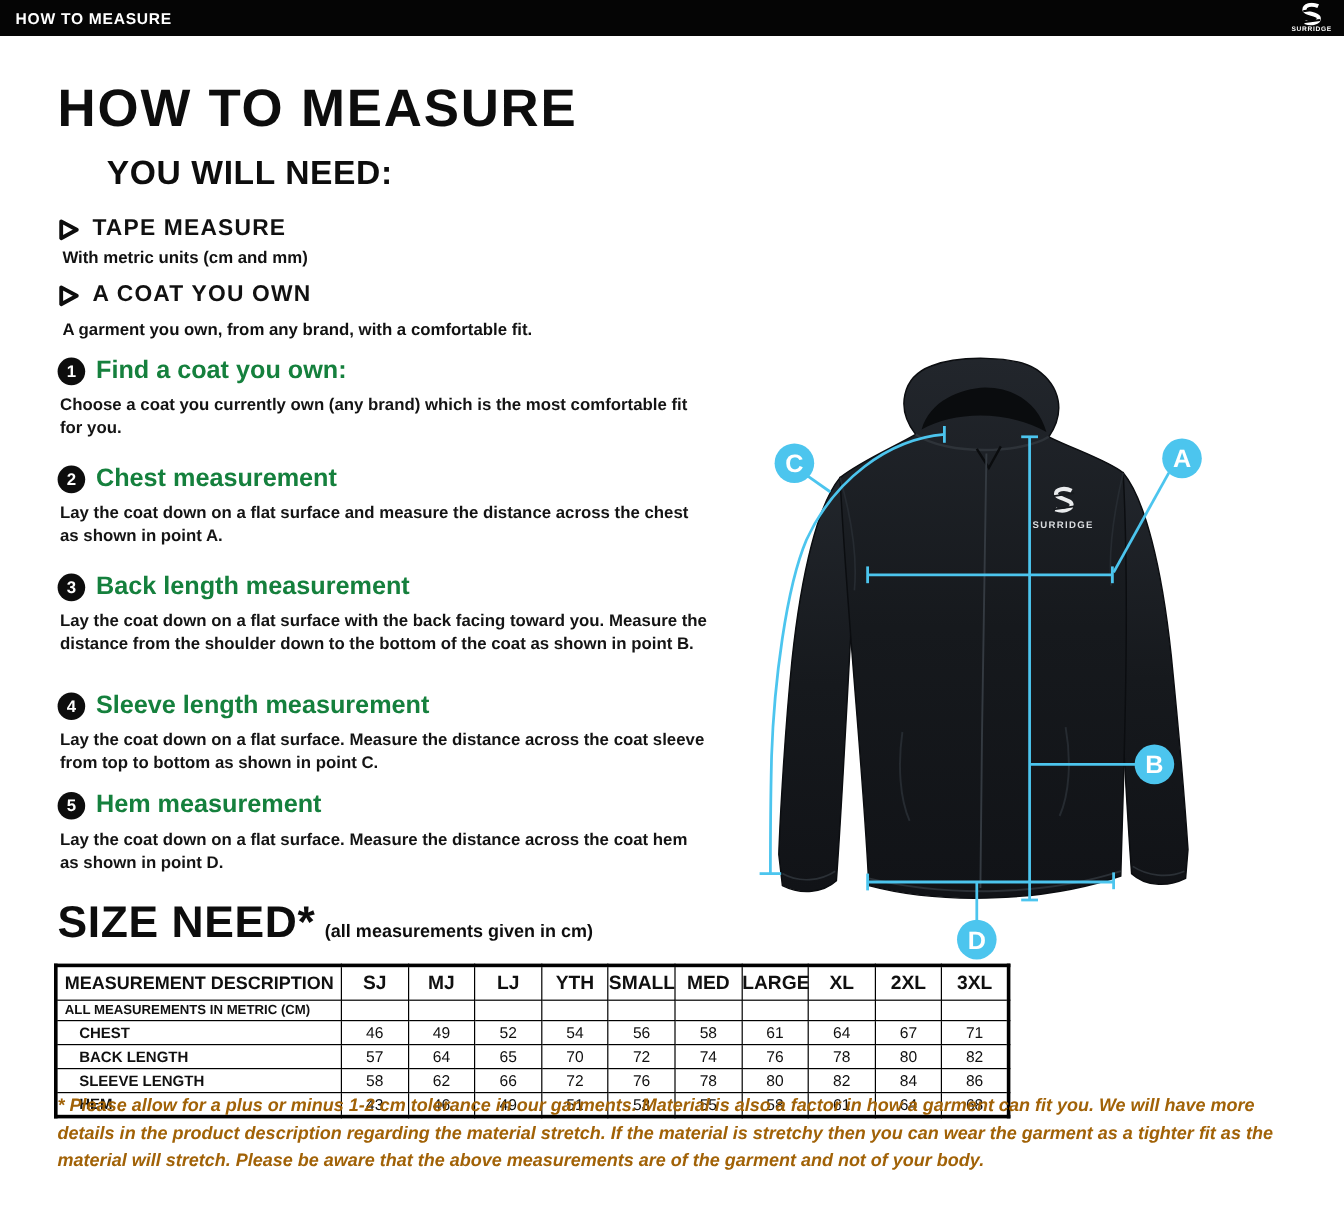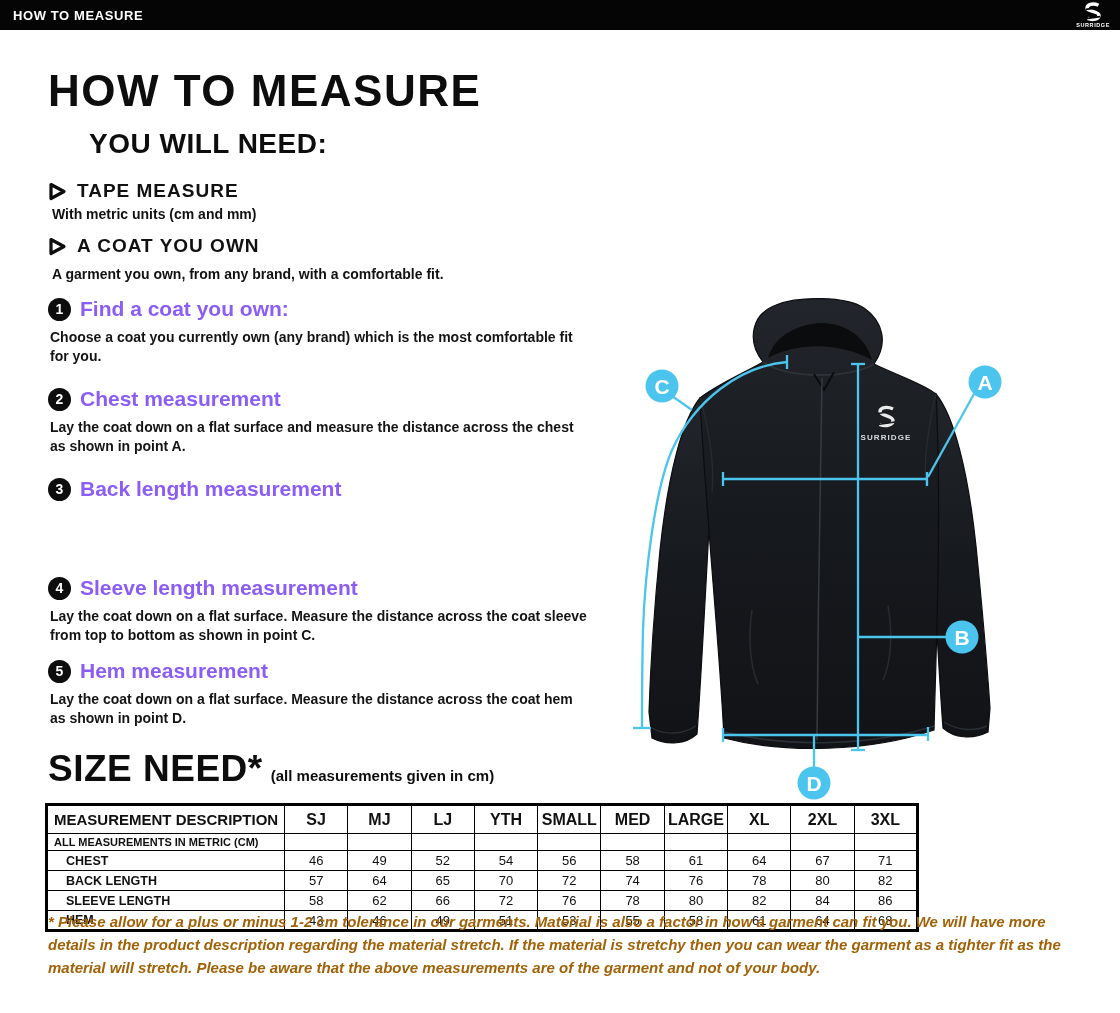--- a/index.html
+++ b/index.html
@@ -27,36 +27,36 @@
   #need1 { top:180px; }
   #need2 { top:235px; }
   #need2 .need-desc { margin-top:9px; }
   
   .step { position:absolute; left:48px; width:552px; }
   .step-head { display:flex; align-items:center; gap:9px; }
   .badge {
     width:23px; height:23px; border-radius:50%; background:#0d0d0d; color:#fff;
     font-size:14px; font-weight:700; display:flex; align-items:center; justify-content:center; flex:0 0 23px;
   }
-  .step-head h3 { font-size:21px; font-weight:800; color:#8b5cf6; }
+  .step-head h3 { font-size:21px; font-weight:800; color:#15803d; }
   .step-body { margin:7px 0 0 2px; font-size:14px; font-weight:700; line-height:1.38; width:540px; color:#141414; }
   #step1 { top:297px; } #step2 { top:387px; } #step3 { top:477px; } #step4 { top:576px; } #step5 { top:659px; }
   
   .note-box {
     position:absolute; left:595px; top:150px; width:476px; min-height:84px;
     border:3px solid #0d0d0d; padding:14px 17px; font-size:20px; font-weight:800; line-height:1.4; color:#0d0d0d;
   }
   
   .diagram { position:absolute; left:600px; top:280px; width:480px; height:580px; }
   
   .sc-head { position:absolute; left:48px; top:748px; display:flex; align-items:baseline; gap:8px; }
   .sc-title { font-size:37px; font-weight:800; letter-spacing:.5px; color:#0d0d0d; }
   .sc-sub { font-size:15px; font-weight:800; color:#0d0d0d; }
   table.size-table {
-    position:absolute; left:45px; top:803px; width:874px;
+    position:absolute; left:45px; top:803px; width:797px;
     border-collapse:collapse; table-layout:fixed;
   }
   table.size-table th, table.size-table td { border:1.6px solid #000; }
   table.size-table { border:3px solid #000; }
   th.col-desc { width:238px; text-align:left; padding:5px 4px 5px 6px; font-size:15px; font-weight:700; }
   th.col-size { font-size:16px; font-weight:700; padding:3px 0; }
   td.metric { font-size:11px; font-weight:700; text-align:left; padding:2px 0 2px 6px; }
   td.rlabel { font-size:12.5px; font-weight:700; text-align:left; padding:2px 0 2px 18px; height:20px; }
   td.val { font-size:13px; font-weight:400; text-align:center; }
   
@@ -115,20 +115,21 @@
       <span class="badge">2</span>
       <h3>Chest measurement</h3>
     </div>
     <div class="step-body">Lay the coat down on a flat surface and measure the distance across the chest as shown in point A.</div>
   </div>
   <div class="step" id="step3">
     <div class="step-head">
       <span class="badge">3</span>
       <h3>Back length measurement</h3>
     </div>
+    <div class="step-body">Lay the coat down on a flat surface with the back facing toward you. Measure the distance from the shoulder down to the bottom of the coat as shown in point B.</div>
   </div>
   <div class="step" id="step4">
     <div class="step-head">
       <span class="badge">4</span>
       <h3>Sleeve length measurement</h3>
     </div>
     <div class="step-body">Lay the coat down on a flat surface. Measure the distance across the coat sleeve from top to bottom as shown in point C.</div>
   </div>
   <div class="step" id="step5">
     <div class="step-head">

